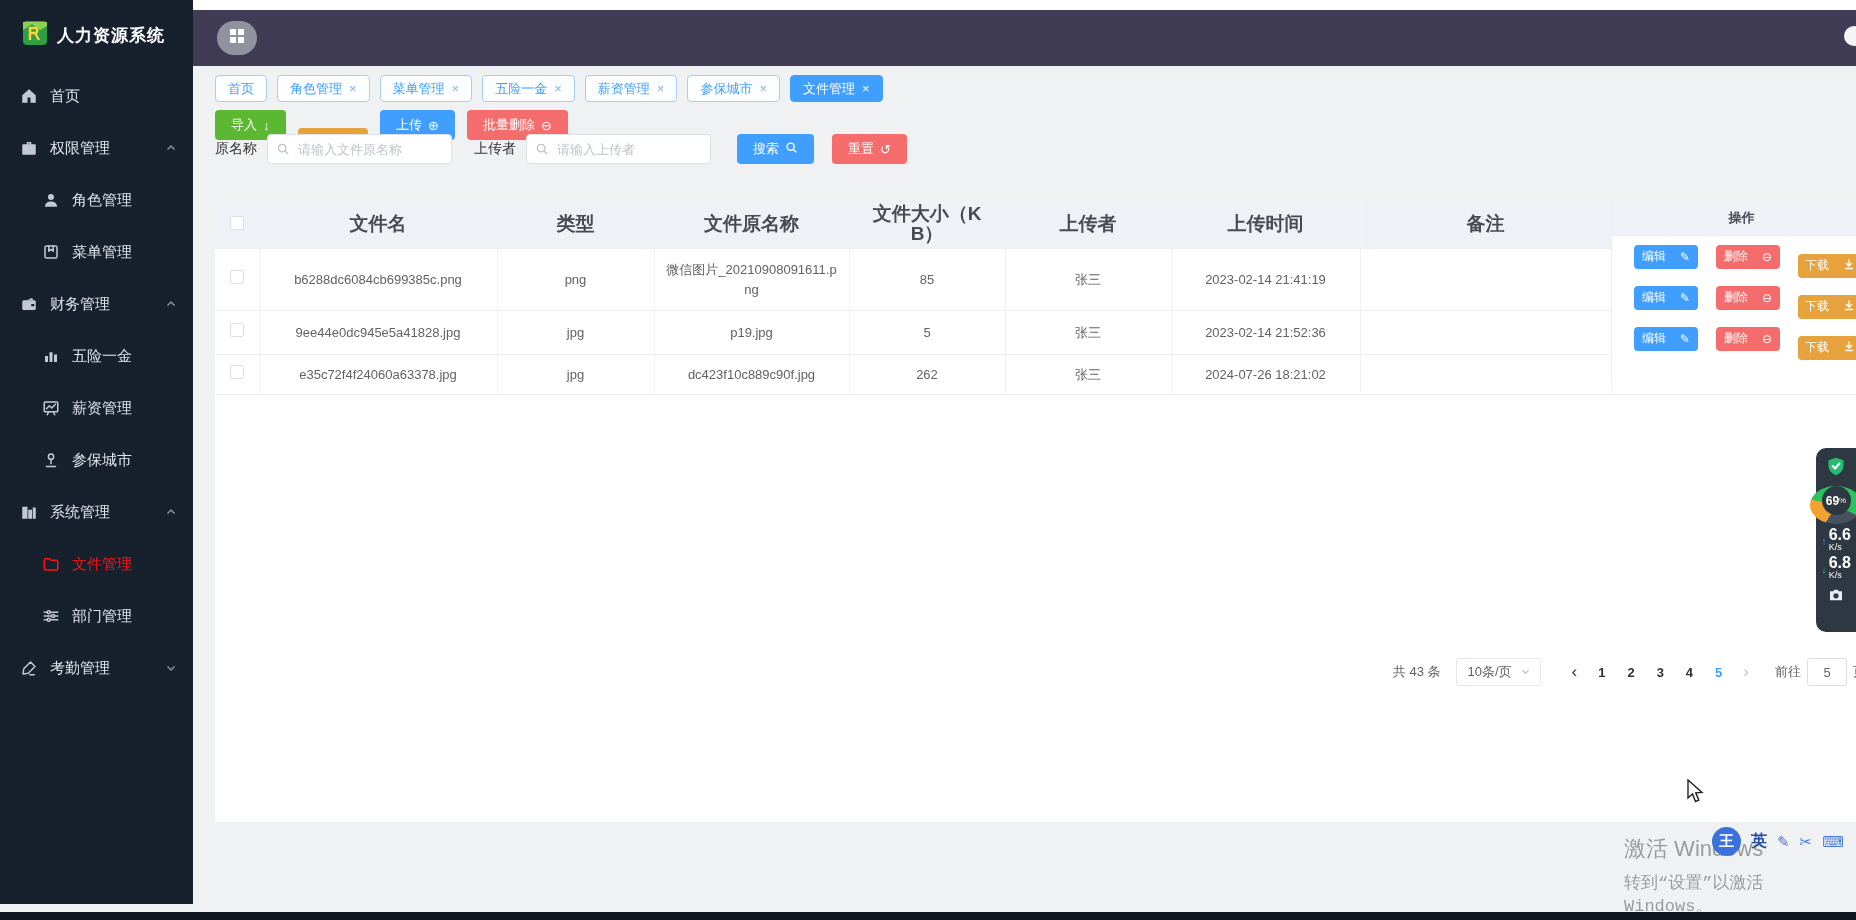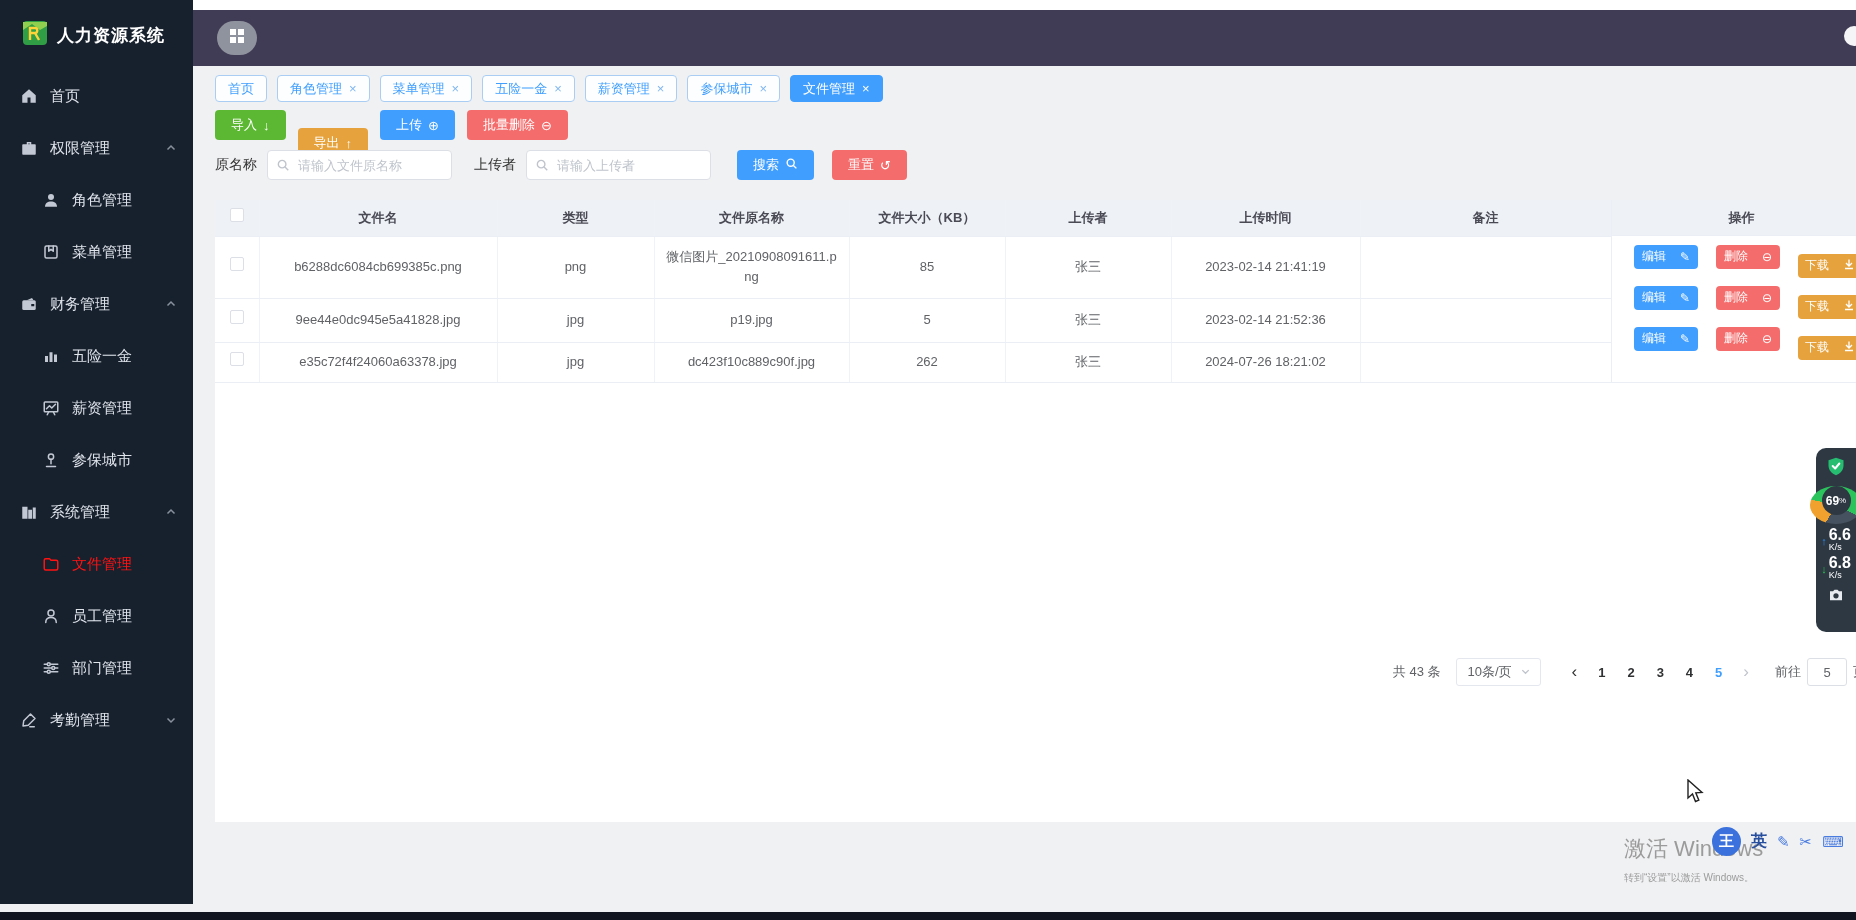--- a/index.html
+++ b/index.html
@@ -41,36 +41,36 @@
   .tab.active .tab-close { color:#fff; }
 
   .toolbar { position:absolute; left:22px; top:44px; display:flex; gap:12px; }
   .btn { border:none; color:#fff; font-size:13px; height:30px; padding:0 16px; border-radius:4px;
          display:inline-flex; align-items:center; gap:6px; cursor:pointer; font-family:inherit; }
   .btn-green { background:#5cb832; }
   .btn-orange { background:#e6a23c;margin-top:18px; }
   .btn-blue { background:#409eff; }
   .btn-red { background:#f56c6c; }
 
-  .search-row { position:absolute; left:22px; top:84px; display:flex; align-items:center; }
+  .search-row { position:absolute; left:22px; top:68px; display:flex; align-items:center; }
   .search-label { font-size:14px; color:#333; margin-right:10px; }
   .search-box { position:relative; margin-right:22px; }
   .search-box input { width:185px; height:30px; border:1px solid #dcdfe6; border-radius:4px; padding:0 8px 0 30px;
                       font-size:13px; color:#701a75; outline:none; background:#fff; font-family:inherit; }
   .search-box input::placeholder { color:#bfc4cc; }
   .search-box .mag { position:absolute; left:9px; top:8px; }
   .btn-search { margin-left:4px;text-align:center; }
   .btn-reset { margin-left:18px; }
 
   
   .card { position:absolute; left:22px; top:134px; right:0; height:622px; background:#fff; overflow:hidden; }
   table { border-collapse:collapse; table-layout:fixed; width:1656px; }
   th, td { border-bottom:1px solid #ebeef5; border-right:1px solid #eff2f7; font-size:13px; color:#606266;
            text-align:center; padding:4px 10px; word-break:break-all; line-height:20px; }
-  th { background:#eef1f6; color:#4a4a55; font-weight:bold; height:36px; font-size:13px; }
+  th { background:#eef1f6; color:#4a4a55; font-weight:bold; height:36px; font-size:19px; }
   tr.r1 { height:62px; } tr.r2 { height:44px; } tr.r3 { height:40px; }
   td { background:#fff; }
   .cb { width:14px; height:14px; border:1px solid #dcdfe6; border-radius:2px; background:#fff; display:inline-block; cursor:pointer; }
 
   .fixed-col { position:absolute; top:0; left:1396px; width:260px; height:182px; background:#fff; border-left:1px solid #ebeef5; }
   .fixed-col .fc-head { height:36px; background:#eef1f6; border-bottom:1px solid #ebeef5; display:flex; align-items:center;
                         justify-content:center; font-size:13px; font-weight:bold; color:#4a4a55; }
   .fc-row { height:41px; display:flex; align-items:center; padding-left:22px; gap:18px; }
   .btn-mini { height:24px; width:64px; padding:0; justify-content:center; font-size:12px; gap:14px; border-radius:4px; }
 
@@ -83,21 +83,21 @@
   .pg-arrow.disabled { color:#c0c4cc; }
   .pg-num { font-weight:bold; color:#303133; padding:0 11px; cursor:pointer; }
   .pg-num.current { color:#409eff; }
   .pg-goto { margin-left:16px; white-space:nowrap; }
   .pg-input { width:40px; height:28px; border:1px solid #dcdfe6; border-radius:3px; text-align:center; font-size:13px;
               color:#606266; margin:0 6px; outline:none; font-family:inherit; }
 
   
   .watermark { position:absolute; left:1624px; top:834px; color:#9b9b9b; z-index:30; }
   .watermark .w1 { font-size:22px; }
-  .watermark .w2 { font-size:10px; margin-top:7px; }
+  .watermark .w2 { font-size:17px; margin-top:7px;font-family:Liberation Mono, monospace; }
   .ime { position:absolute; left:1712px; top:827px; display:flex; align-items:center; gap:10px; z-index:35; }
   .ime-badge { width:29px; height:29px; border-radius:50%; background:#3a71dd; color:#fff; font-size:15px; font-weight:bold;
                display:flex; align-items:center; justify-content:center; }
   .ime-lang { color:#274f9e; font-size:16px; font-weight:bold; }
   .ime-ico { color:#4a7ce0; font-size:15px; }
 
   .widget { position:absolute; right:0; top:448px; width:40px; height:184px; background:#2e3843; z-index:32;
             border-radius:10px 0 0 10px; display:flex; flex-direction:column; align-items:center; padding-top:8px; gap:6px; }
   .gauge { width:52px; height:38px; border-radius:50%;
            background:conic-gradient(from 210deg,#f0a12e 0 20%,#2bc45c 20% 74%,#46525f 74% 100%);
@@ -201,27 +201,20 @@
     <span>系统管理</span>
     <span class="arrow"><svg width="12" height="12" viewBox="0 0 24 24" fill="none" stroke="#aeb5c0" stroke-width="3">
           <path d="M5 15 L12 8 L19 15"></path>
         </svg></span>
   </div>
   <div class="menu-item sub active">
     <span class="mi-icon"><svg viewBox="0 0 24 24" style="stroke:#ff1212">
           <path d="M3 7 a2 2 0 0 1 2 -2 h5 l2 2 h7 a2 2 0 0 1 2 2 v9 a2 2 0 0 1 -2 2 H5 a2 2 0 0 1 -2 -2 Z"></path>
         </svg></span>
     <span>文件管理</span>
-  </div>
-  <div class="menu-item sub">
-    <span class="mi-icon"><svg viewBox="0 0 24 24">
-          <circle cx="12" cy="8" r="4"></circle>
-          <path d="M5 20.5 c0-4 3-6.5 7-6.5 s7 2.5 7 6.5"></path>
-        </svg></span>
-    <span>员工管理</span>
   </div>
   <div class="menu-item sub">
     <span class="mi-icon"><svg viewBox="0 0 24 24">
           <path d="M3 7 h18 M3 12 h18 M3 17 h18"></path>
           <circle cx="9" cy="7" r="2" fill="#17212e"></circle>
           <circle cx="15" cy="12" r="2" fill="#17212e"></circle>
           <circle cx="9" cy="17" r="2" fill="#17212e"></circle>
         </svg></span>
     <span>部门管理</span>
   </div>

